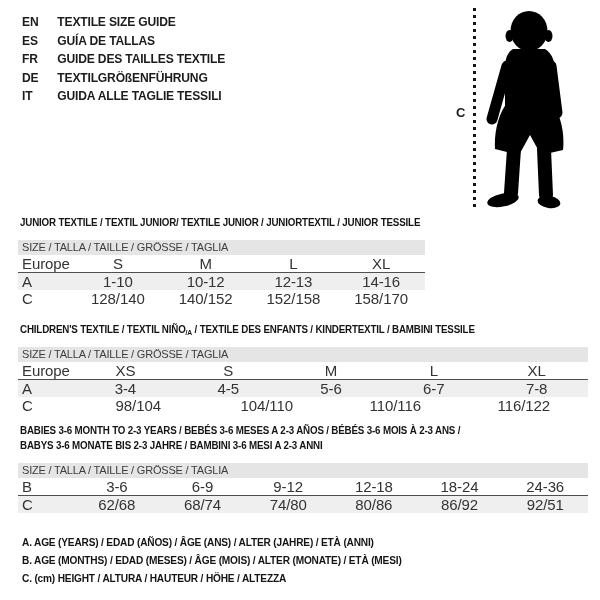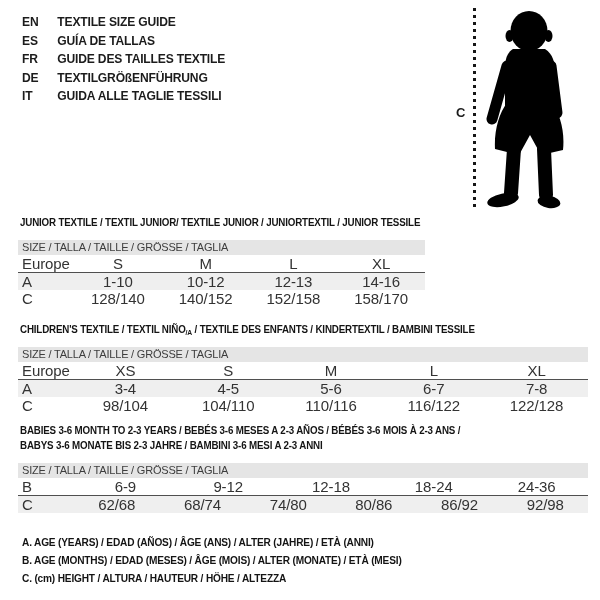--- a/index.html
+++ b/index.html
@@ -141,46 +141,46 @@
       <span class="cellc">5-6</span>
       <span class="cellc">6-7</span>
       <span class="cellc">7-8</span>
     </div>
     <div class="trow">
       <span class="lblc">C</span>
       <span class="cellc">98/104</span>
       <span class="cellc">104/110</span>
       <span class="cellc">110/116</span>
       <span class="cellc">116/122</span>
-      <span class="cellc">122/128</span>
     </div>
   </div>
 
   <div class="tbl-title" style="left:20px;top:423px">
     <div>BABIES 3-6 MONTH TO 2-3 YEARS / BEBÉS 3-6 MESES A 2-3 AÑOS / BÉBÉS 3-6 MOIS À 2-3 ANS /</div>
     <div>BABYS 3-6 MONATE BIS 2-3 JAHRE / BAMBINI 3-6 MESI A 2-3 ANNI</div>
   </div>
   <div class="size-table" style="left:18px;top:463px;width:570px">
     <div class="bar">SIZE / TALLA / TAILLE / GRÖSSE / TAGLIA</div>
     <div class="trow rule">
       <span class="lblc">B</span>
+      <span class="cellc">3-6</span>
       <span class="cellc">6-9</span>
       <span class="cellc">9-12</span>
       <span class="cellc">12-18</span>
       <span class="cellc">18-24</span>
       <span class="cellc">24-36</span>
     </div>
     <div class="trow stripe">
       <span class="lblc">C</span>
       <span class="cellc">62/68</span>
       <span class="cellc">68/74</span>
       <span class="cellc">74/80</span>
       <span class="cellc">80/86</span>
       <span class="cellc">86/92</span>
-      <span class="cellc">92/98</span>
+      <span class="cellc">92/51</span>
     </div>
   </div>
 
   <div class="footnote" style="top:536px">A. AGE (YEARS) / EDAD (AÑOS) / ÂGE (ANS) / ALTER (JAHRE) / ETÀ (ANNI)</div>
   <div class="footnote" style="top:554px">B. AGE (MONTHS) / EDAD (MESES) / ÂGE (MOIS) / ALTER (MONATE) / ETÀ (MESI)</div>
   <div class="footnote" style="top:572px">C. (cm) HEIGHT / ALTURA / HAUTEUR / HÖHE / ALTEZZA</div>
 
 </div>
 
 </body></html>

